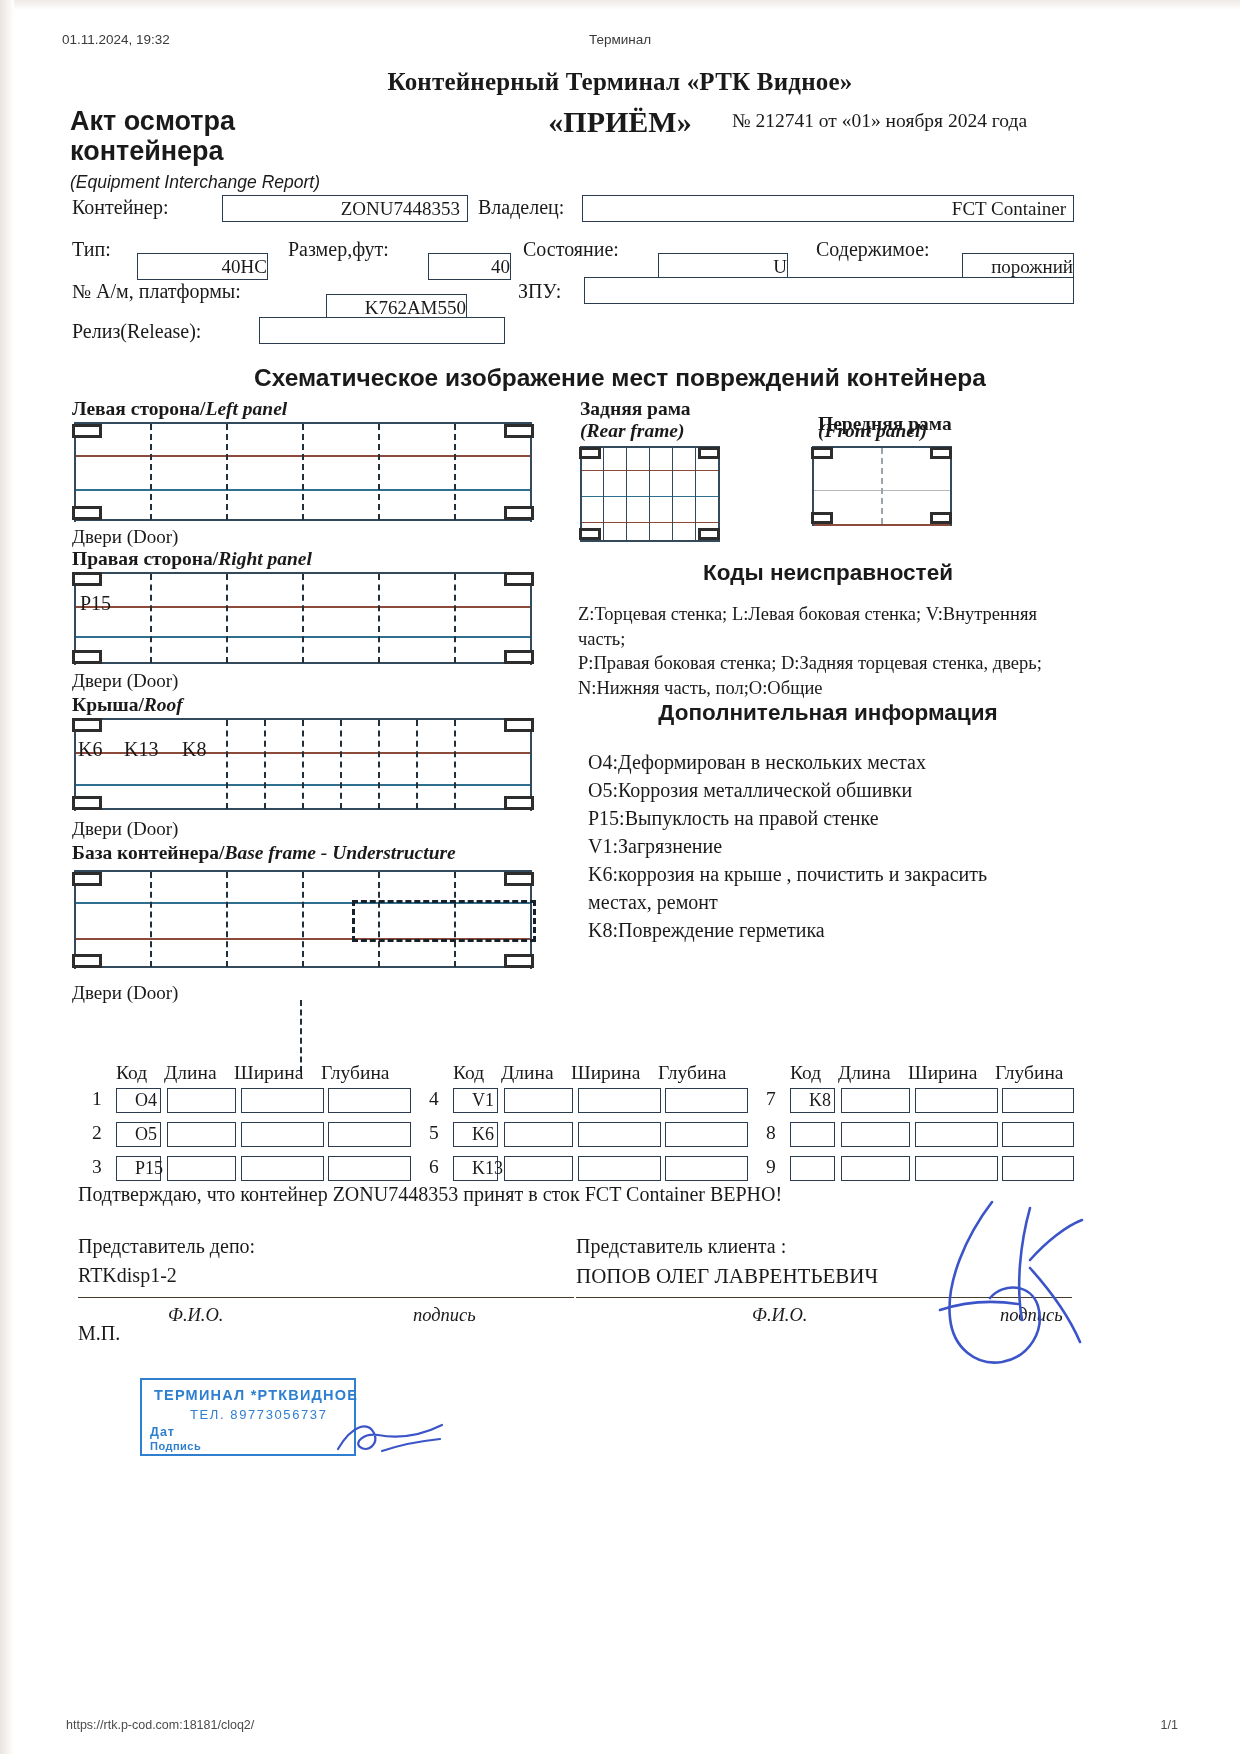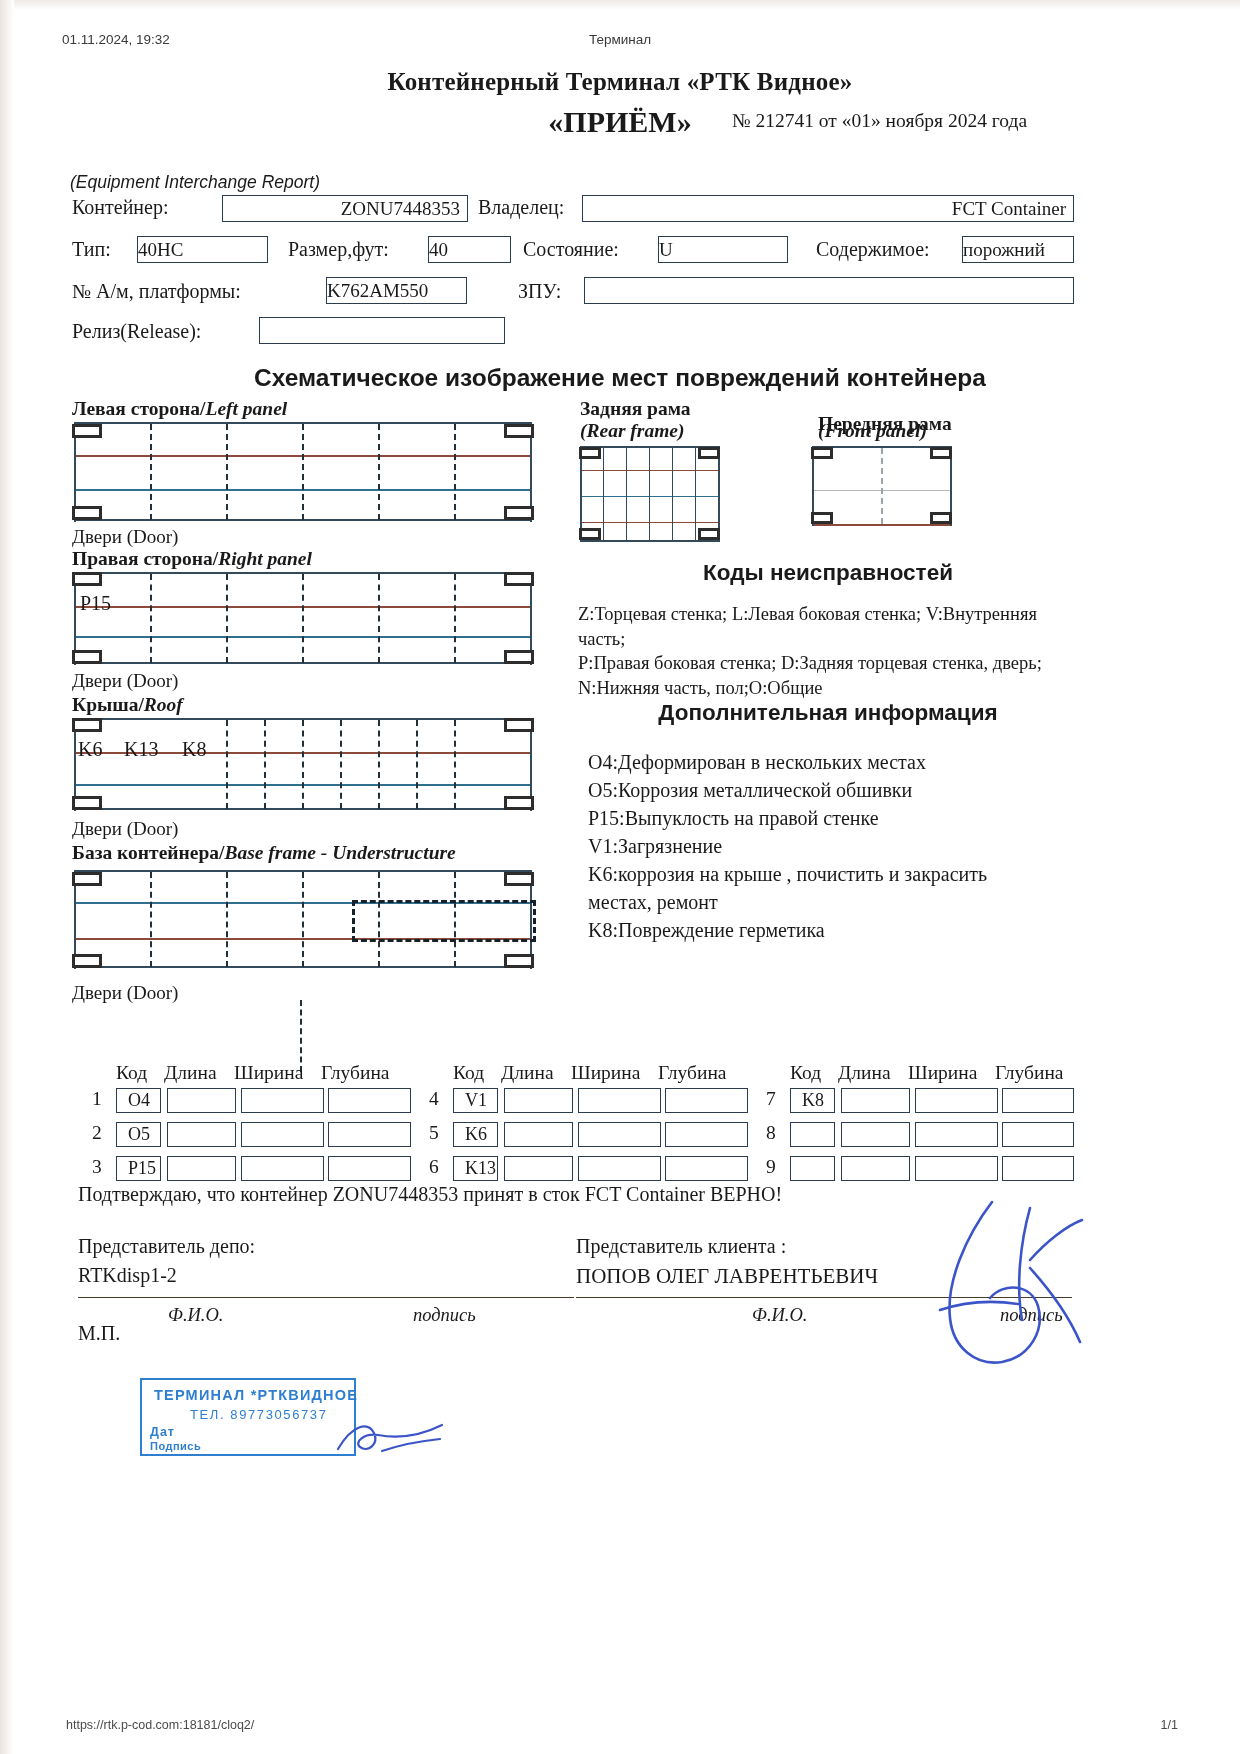--- a/index.html
+++ b/index.html
@@ -30,21 +30,21 @@
     line-height:1.12;}
   .eir{position:absolute;left:70px;top:172px;
     font-family:"Liberation Sans",sans-serif;font-style:italic;font-size:17.5px;}
   .docno{position:absolute;left:732px;top:110px;font-size:19.5px;}
 
   
   .lbl{position:absolute;font-size:20px;white-space:nowrap;}
   .fld{position:absolute;border:1.4px solid #2b3c4e;box-sizing:border-box;
     height:27px;font-size:19px;line-height:25px;background:#fff;}
   .fld.rt{text-align:right;padding-right:7px;}
-  .fld.ct{text-align:left;}
+  .fld.ct{text-align:right;margin-top:17px;}
 
   
   .sec-title{position:absolute;top:364px;left:0;width:100%;text-align:center;
     font-family:"Liberation Sans",sans-serif;font-weight:bold;font-size:24.5px;}
   .panel-cap{position:absolute;font-size:19.5px;white-space:nowrap;}
   .panel-cap b{font-weight:bold;}
   .panel-cap i{font-style:italic;font-weight:bold;}
   .door-cap{position:absolute;font-size:19px;}
   .gline{position:absolute;background:#33495c;}
   .corner{position:absolute;border:3px solid #2d2d2d;background:#fff;box-sizing:border-box;}
@@ -56,21 +56,21 @@
     font-weight:bold;font-size:22.5px;text-align:center;}
   .rt-p{position:absolute;font-size:18.5px;line-height:1.33;}
   .rt-p2{position:absolute;font-size:20px;line-height:1.40;}
 
   .mark{position:absolute;font-size:20px;}
 
   
   .tbl-hdr{position:absolute;font-size:19.5px;}
   .tbl-idx{position:absolute;font-size:19.5px;}
   .cell{position:absolute;border:1.5px solid #2b3c4e;box-sizing:border-box;height:25px;}
-  .cell.code{font-size:18px;line-height:23px;padding-left:11px;}
+  .cell.code{font-size:18px;line-height:23px;padding-left:18px;}
 
   
   .conf{position:absolute;left:78px;top:1183px;font-size:20px;}
   .rep{position:absolute;font-size:20px;line-height:1.45;}
   .sigline{position:absolute;border-top:1.6px solid #4a3a2a;}
   .sigcap{position:absolute;font-style:italic;font-size:18.5px;}
   .mp{position:absolute;left:78px;top:1322px;font-size:20px;}
 
   
   .stamp{position:absolute;left:140px;top:1378px;width:216px;height:78px;
@@ -93,20 +93,24 @@
   <div class="scan" style="left:0;top:0;width:1240px;height:10px;background:linear-gradient(180deg,#efeae6,#fff);"></div>
   <div class="scan" style="left:0;top:0;width:14px;height:1754px;background:linear-gradient(90deg,#eae4df,#fff);"></div>
 
   <div class="print-hdr">
     <span class="date">01.11.2024, 19:32</span>
     <span class="ttl">Терминал</span>
   </div>
 
   <div class="co-title">Контейнерный Терминал «РТК Видное»</div>
   <div class="priem">«ПРИЁМ»</div>
+  <div class="act">
+    <div>Акт осмотра</div>
+    <div>контейнера</div>
+  </div>
   <div class="eir">(Equipment Interchange Report)</div>
   <div class="docno">№ 212741 от «01» ноября 2024 года</div>
 
   <div class="lbl" style="left:72px;top:196px;">Контейнер:</div>
   <div class="fld rt" style="left:222px;top:195px;width:246px;">ZONU7448353</div>
   <div class="lbl" style="left:478px;top:196px;">Владелец:</div>
   <div class="fld rt" style="left:582px;top:195px;width:492px;">FCT Container</div>
 
   <div class="lbl" style="left:72px;top:238px;">Тип:</div>
   <div class="fld ct" style="left:137px;top:236px;width:131px;">40HC</div>

